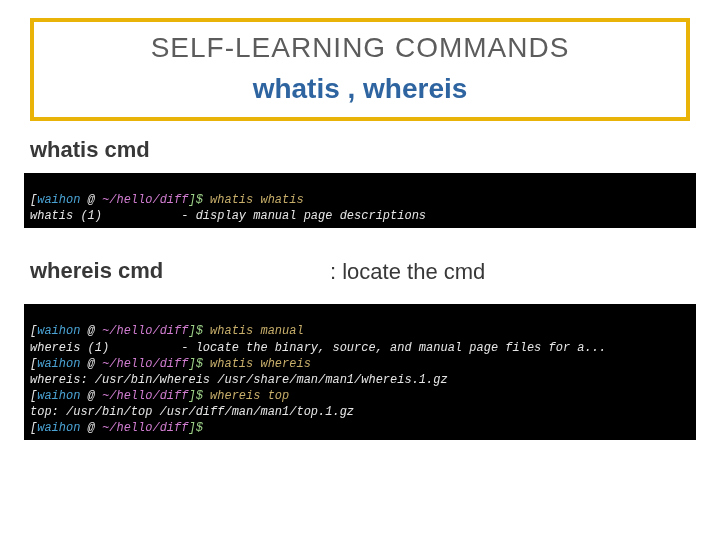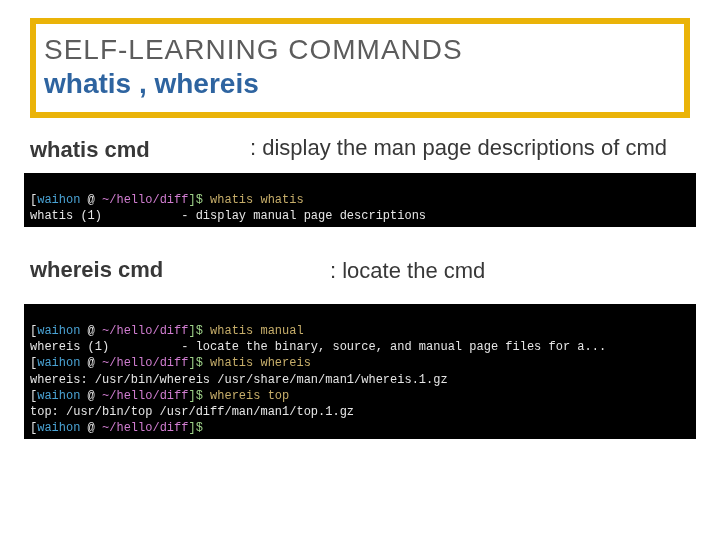--- a/index.html
+++ b/index.html
@@ -12,35 +12,36 @@
     overflow: hidden;
   }
   .slide {
     width: 720px;
     height: 540px;
     position: relative;
     box-sizing: border-box;
     padding: 18px 24px;
   }
   .title-box {
-    border: 6px solid #eab308;
+    border: 4px solid #eab308;
     padding: 10px 8px 12px 8px;
+    text-align: center;
     margin: 0 6px 8px 6px;
   }
   .title-line1 {
     font-size: 28px;
     letter-spacing: 1px;
     color: #5c5c5c;
     font-weight: 400;
   }
   .title-line2 {
     font-size: 28px;
     color: #2e64a0;
     font-weight: 700;
-    margin-top: 2px;
+    margin-top: 9px;
   }
   .row {
     display: flex;
     align-items: flex-end;
     margin-top: 16px;
     margin-bottom: 10px;
     padding: 0 6px;
   }
   .row-left {
     font-size: 22px;
@@ -77,41 +78,41 @@
   .term {
     background: #000000;
     color: #e6e6e6;
     font-family: "Consolas", "Menlo", "Courier New", monospace;
     font-size: 12px;
     line-height: 1.35;
     padding: 3px 6px;
     margin: 0 0;
     white-space: pre;
     overflow: hidden;
+    font-style: italic;
   }
   .t-user   { color: #4aa3d4; }
   .t-at     { color: #e6e6e6; }
   .t-path   { color: #d07dd0; }
   .t-prompt { color: #9fd38a; }
   .t-cmd    { color: #c7ae6a; }
   .t-out    { color: #e6e6e6; }
 </style>
 </head>
 <body>
 
 <div class="slide">
 
   <div class="title-box">
     <div class="title-line1">SELF-LEARNING COMMANDS</div>
     <div class="title-line2">whatis , whereis</div>
   </div>
 
   <div class="row">
     <div class="row-left">whatis cmd</div>
-    <div class="row-right">: display the man page descriptions of cmd</div>
   </div>
 
   <div class="term">
 <span><span class="t-out">[</span><span class="t-user">waihon</span><span class="t-at"> @ </span><span class="t-path">~/hello/diff</span><span class="t-prompt">]$ </span><span class="t-cmd">whatis whatis</span></span>
 <span class="t-out">whatis (1)           - display manual page descriptions</span></div>
 
   <div class="row2">
     <div class="row2-left">whereis cmd</div>
     <div class="row2-right">: locate the cmd</div>
   </div>

